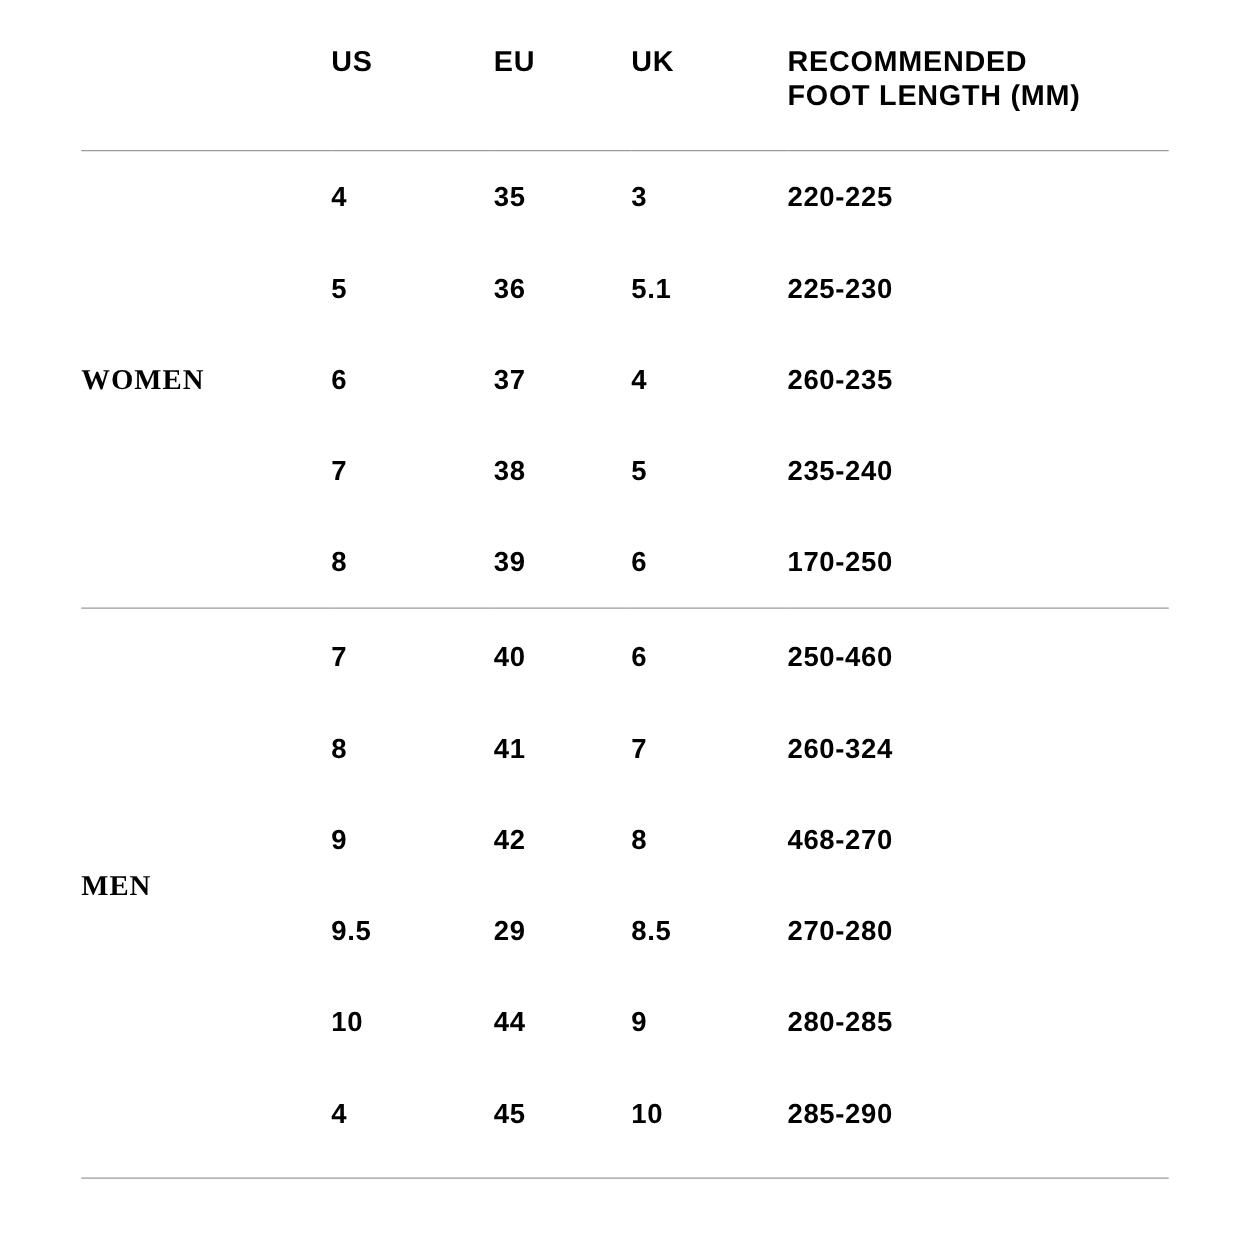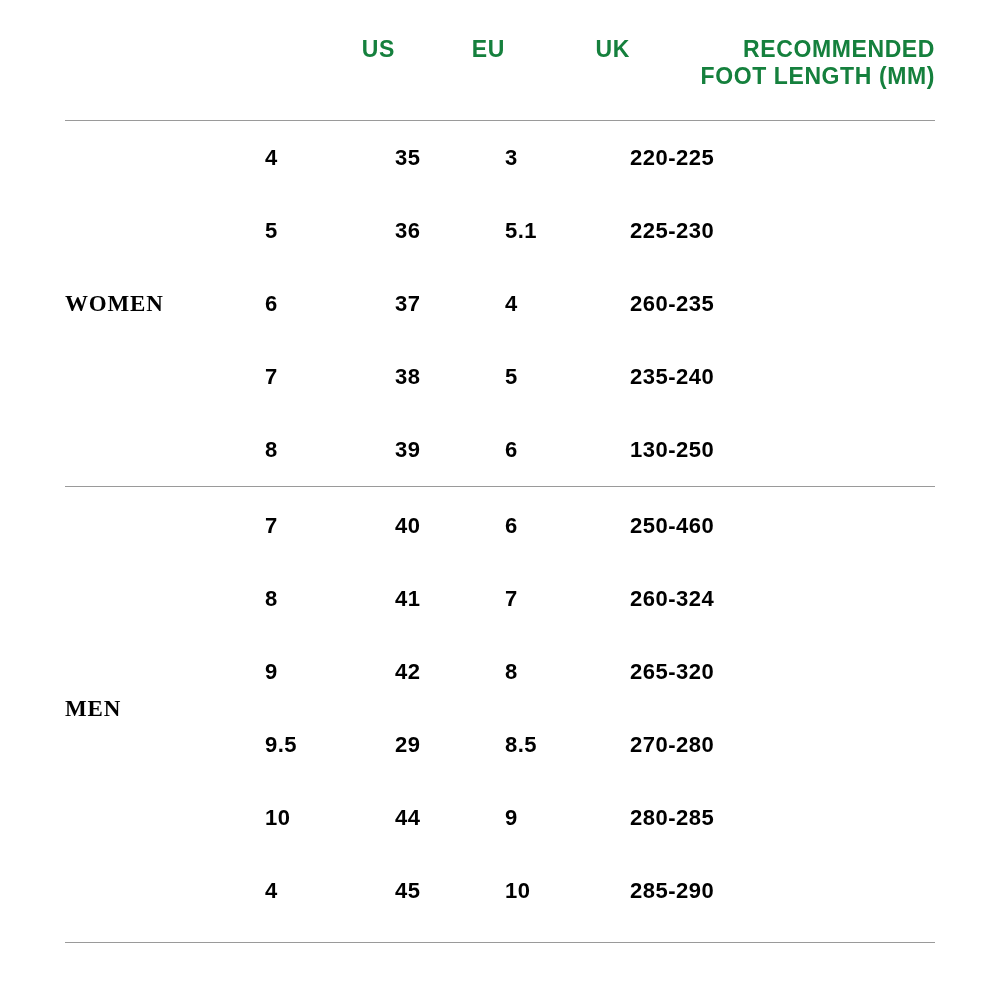--- a/index.html
+++ b/index.html
@@ -31,25 +31,25 @@
   table.size-table col.c-group { width: 200px; }
   table.size-table col.c-us    { width: 130px; }
   table.size-table col.c-eu    { width: 110px; }
   table.size-table col.c-uk    { width: 125px; }
   table.size-table col.c-len   { width: 305px; }
 
   thead th {
     font-size: 23px;
     font-weight: bold;
     letter-spacing: 0.6px;
-    text-align: right;
+    text-align: left;
     padding: 0 0 30px 0;
     vertical-align: top;
     line-height: 1.18;
-    color: #15803d;
+    color: #000000;
   }
   thead th.h-group { padding: 0; }
 
   tbody tr td {
     font-size: 22px;
     font-weight: bold;
     letter-spacing: 0.5px;
     text-align: left;
     padding: 23.5px 0;
     vertical-align: middle;
@@ -127,21 +127,21 @@
       <tr>
         <td>7</td>
         <td>38</td>
         <td>5</td>
         <td>235-240</td>
       </tr>
       <tr>
         <td>8</td>
         <td>39</td>
         <td>6</td>
-        <td>130-250</td>
+        <td>170-250</td>
       </tr>
     </tbody>
 
     <tbody>
       <tr class="section-start">
         <td class="group-label" rowspan="6">MEN</td>
         <td>7</td>
         <td>40</td>
         <td>6</td>
         <td>250-460</td>
@@ -149,21 +149,21 @@
       <tr>
         <td>8</td>
         <td>41</td>
         <td>7</td>
         <td>260-324</td>
       </tr>
       <tr>
         <td>9</td>
         <td>42</td>
         <td>8</td>
-        <td>265-320</td>
+        <td>468-270</td>
       </tr>
       <tr>
         <td>9.5</td>
         <td>29</td>
         <td>8.5</td>
         <td>270-280</td>
       </tr>
       <tr>
         <td>10</td>
         <td>44</td>

